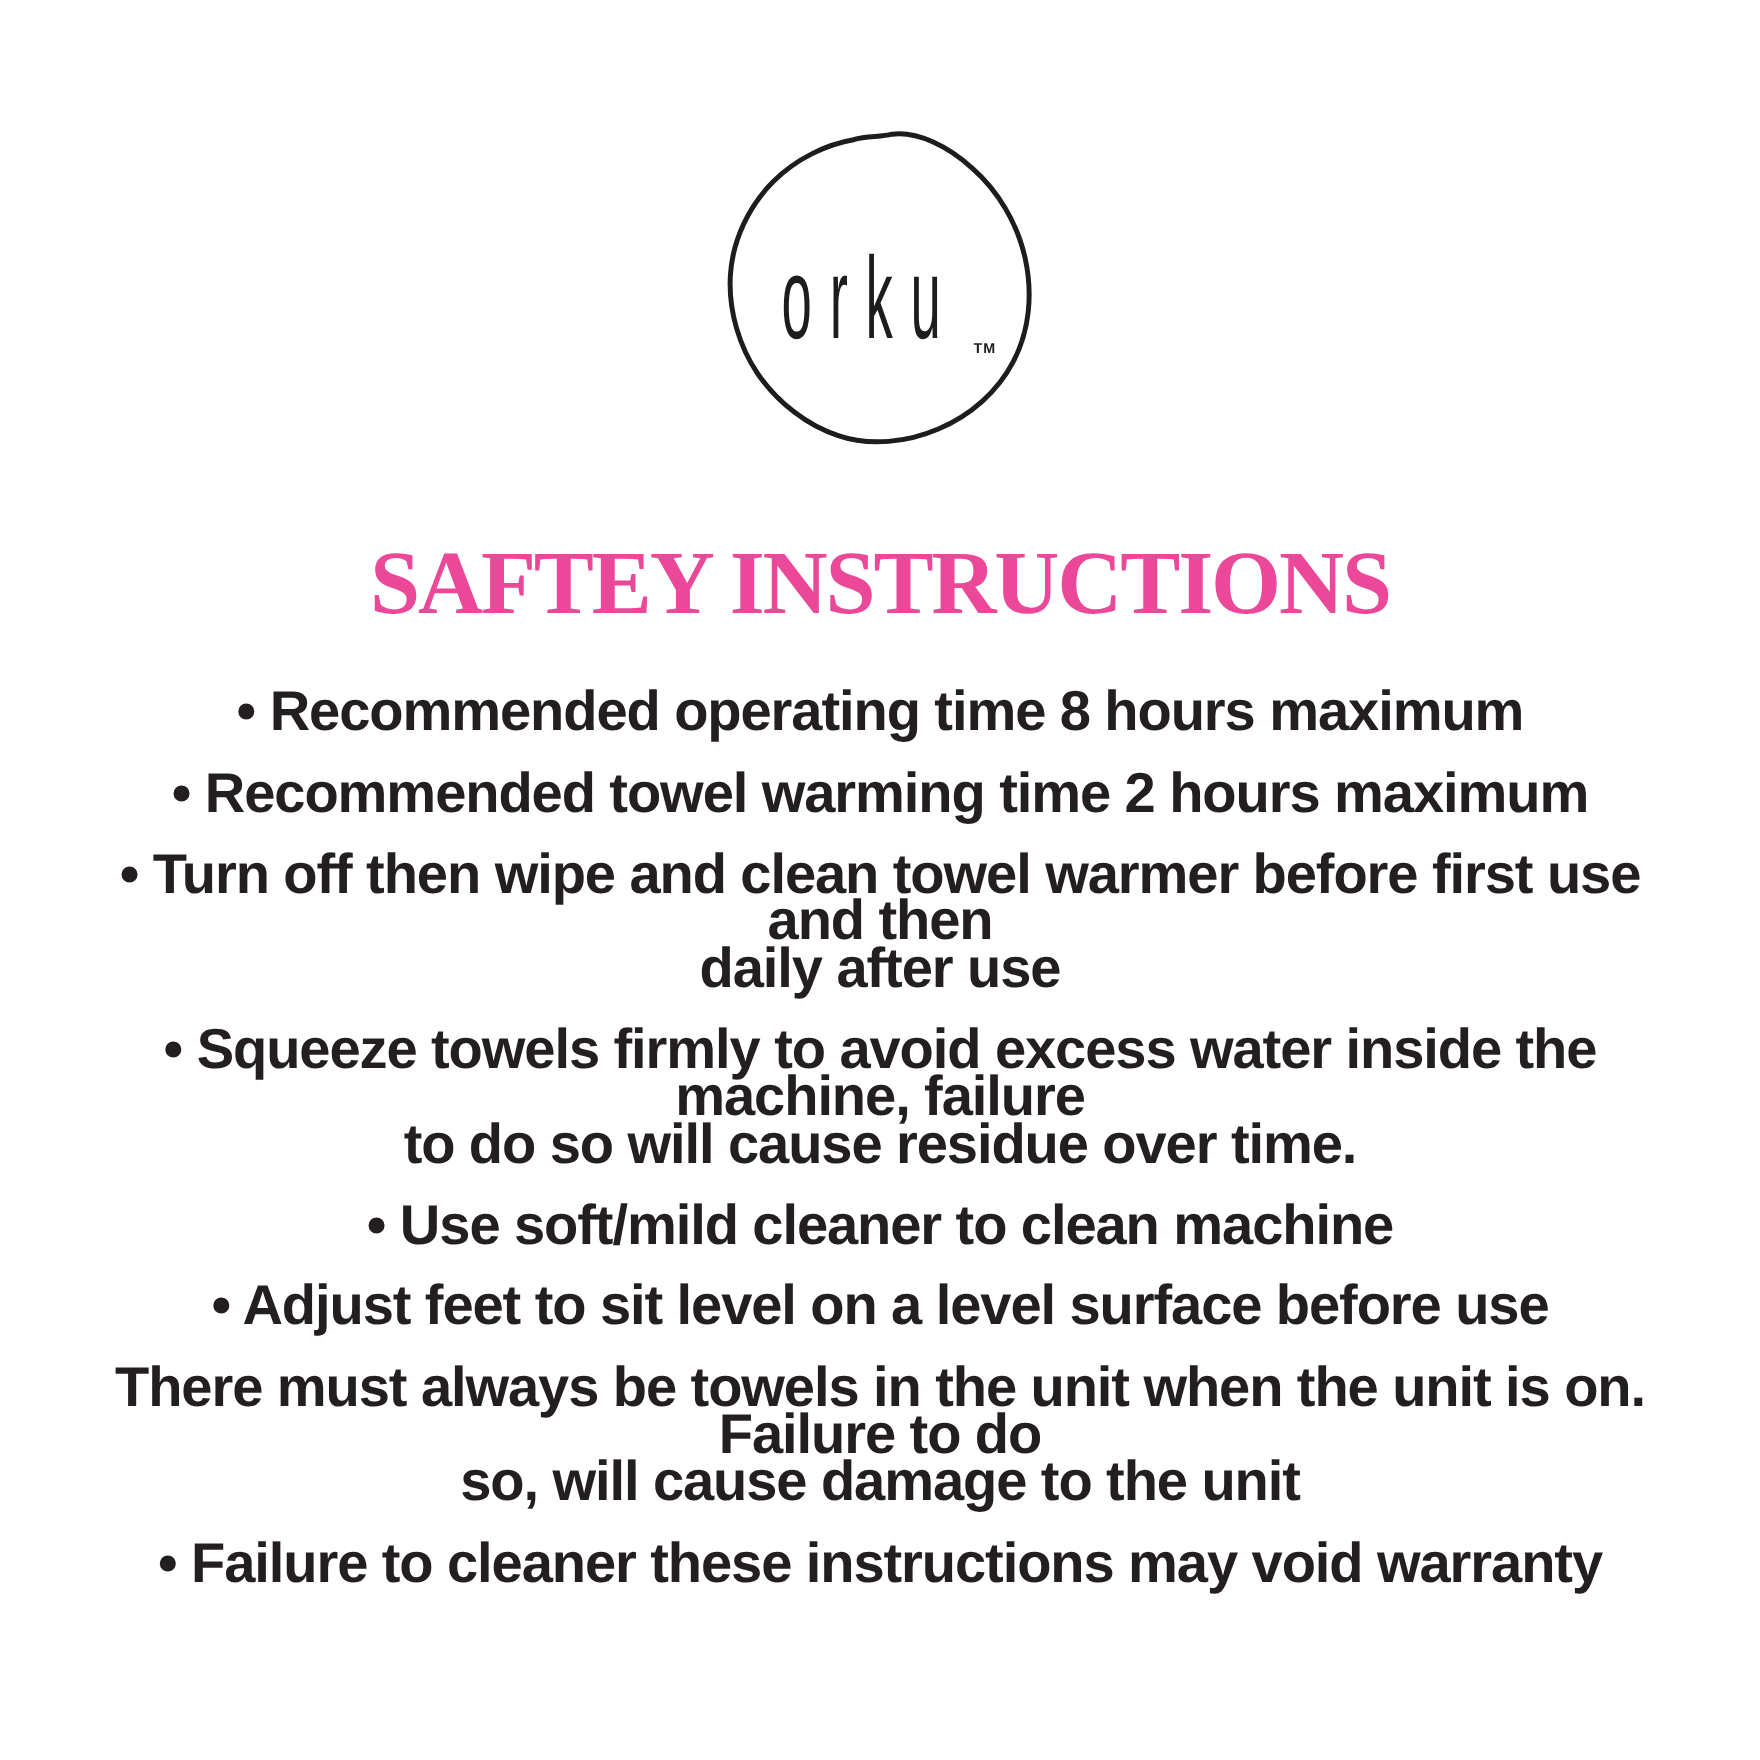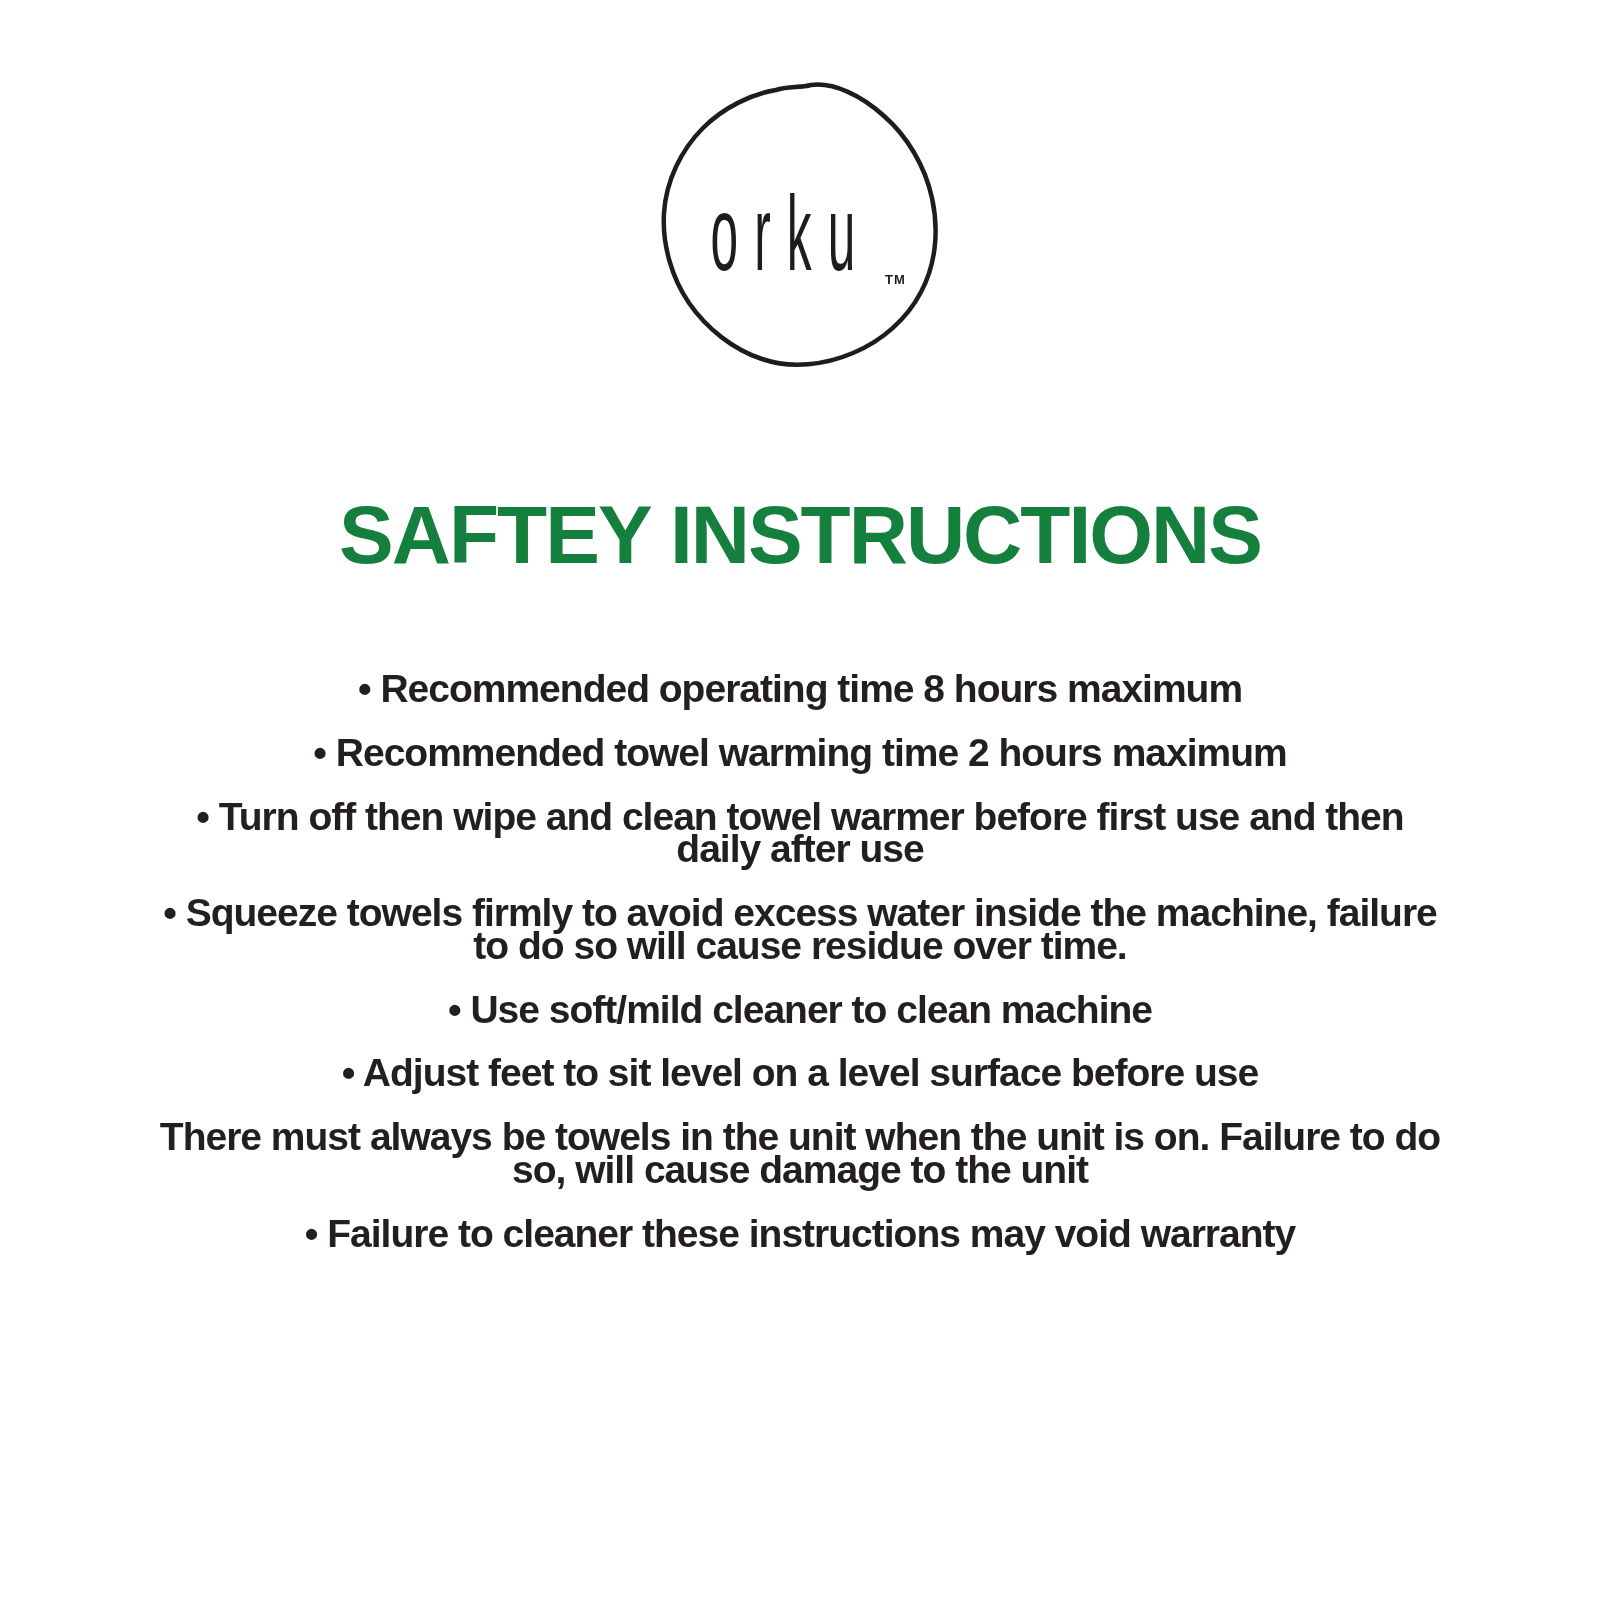--- a/index.html
+++ b/index.html
@@ -13,58 +13,57 @@
     overflow: hidden;
     font-family: "Liberation Sans", sans-serif;
   }
   .page {
     width: 1600px;
     height: 1600px;
     display: flex;
     flex-direction: column;
     align-items: center;
     box-sizing: border-box;
-    padding-top: 74px;
-    gap: 42px;
+    padding-top: 111px;
   }
   .logo {
     width: 304px;
     height: 312px;
   }
   .logo svg { display: block; width: 100%; height: 100%; }
   .brand-word {
     font-family: "Liberation Sans", sans-serif;
     font-weight: 400;
     letter-spacing: 26px;
     fill: #1d1d1b;
   }
   .tm-mark {
     font-family: "Liberation Sans", sans-serif;
     font-weight: 700;
     letter-spacing: 1px;
     fill: #1d1d1b;
   }
   h1.title {
     margin: 66px 0 0 0;
-    font-family: Liberation Sans, sans-serif;
+    font-family: Liberation Serif, serif;
     font-weight: 700;
     font-size: 82px;
     line-height: 1;
     letter-spacing: -2px;
-    color: #15803d;
+    color: #ec4899;
   }
   .instructions {
     margin-top: 24px;
     width: 1440px;
   }
   .item {
     text-align: center;
     font-family: "Liberation Sans", sans-serif;
     font-weight: 700;
-    font-size: 39px;
+    font-size: 51px;
     line-height: 0.84;
     letter-spacing: -1px;
     color: #231f20;
     margin: 31px 0;
     white-space: pre-line;
   }
   .bullet { color: #231f20; }
 </style>
 </head>
 <body>

